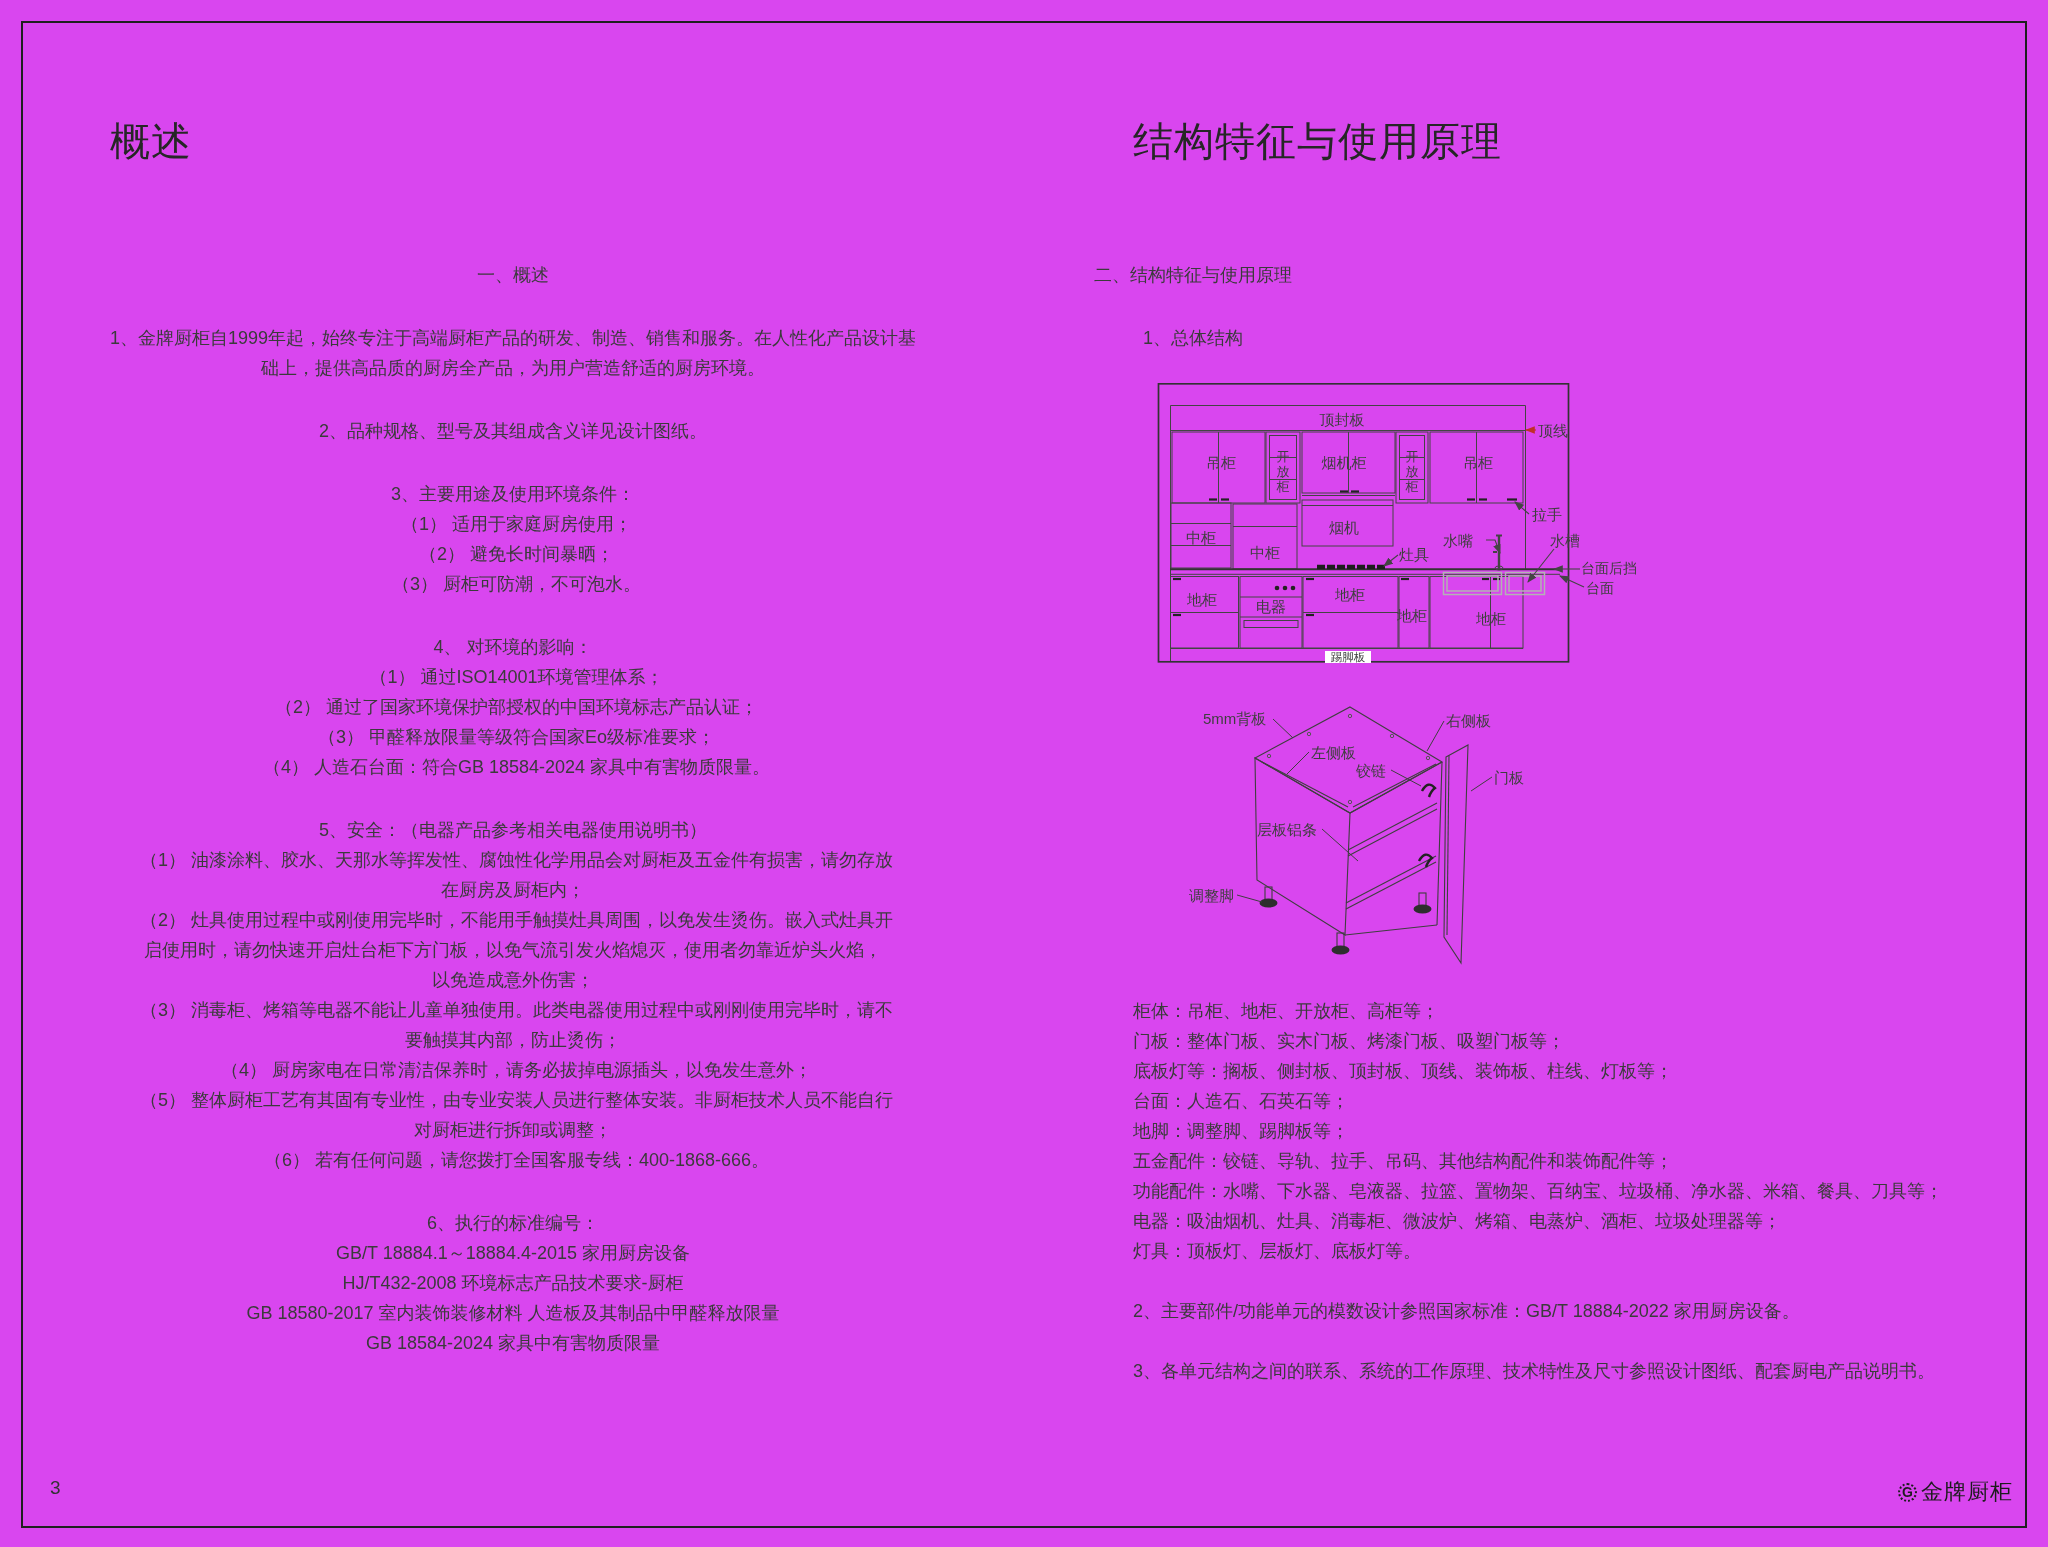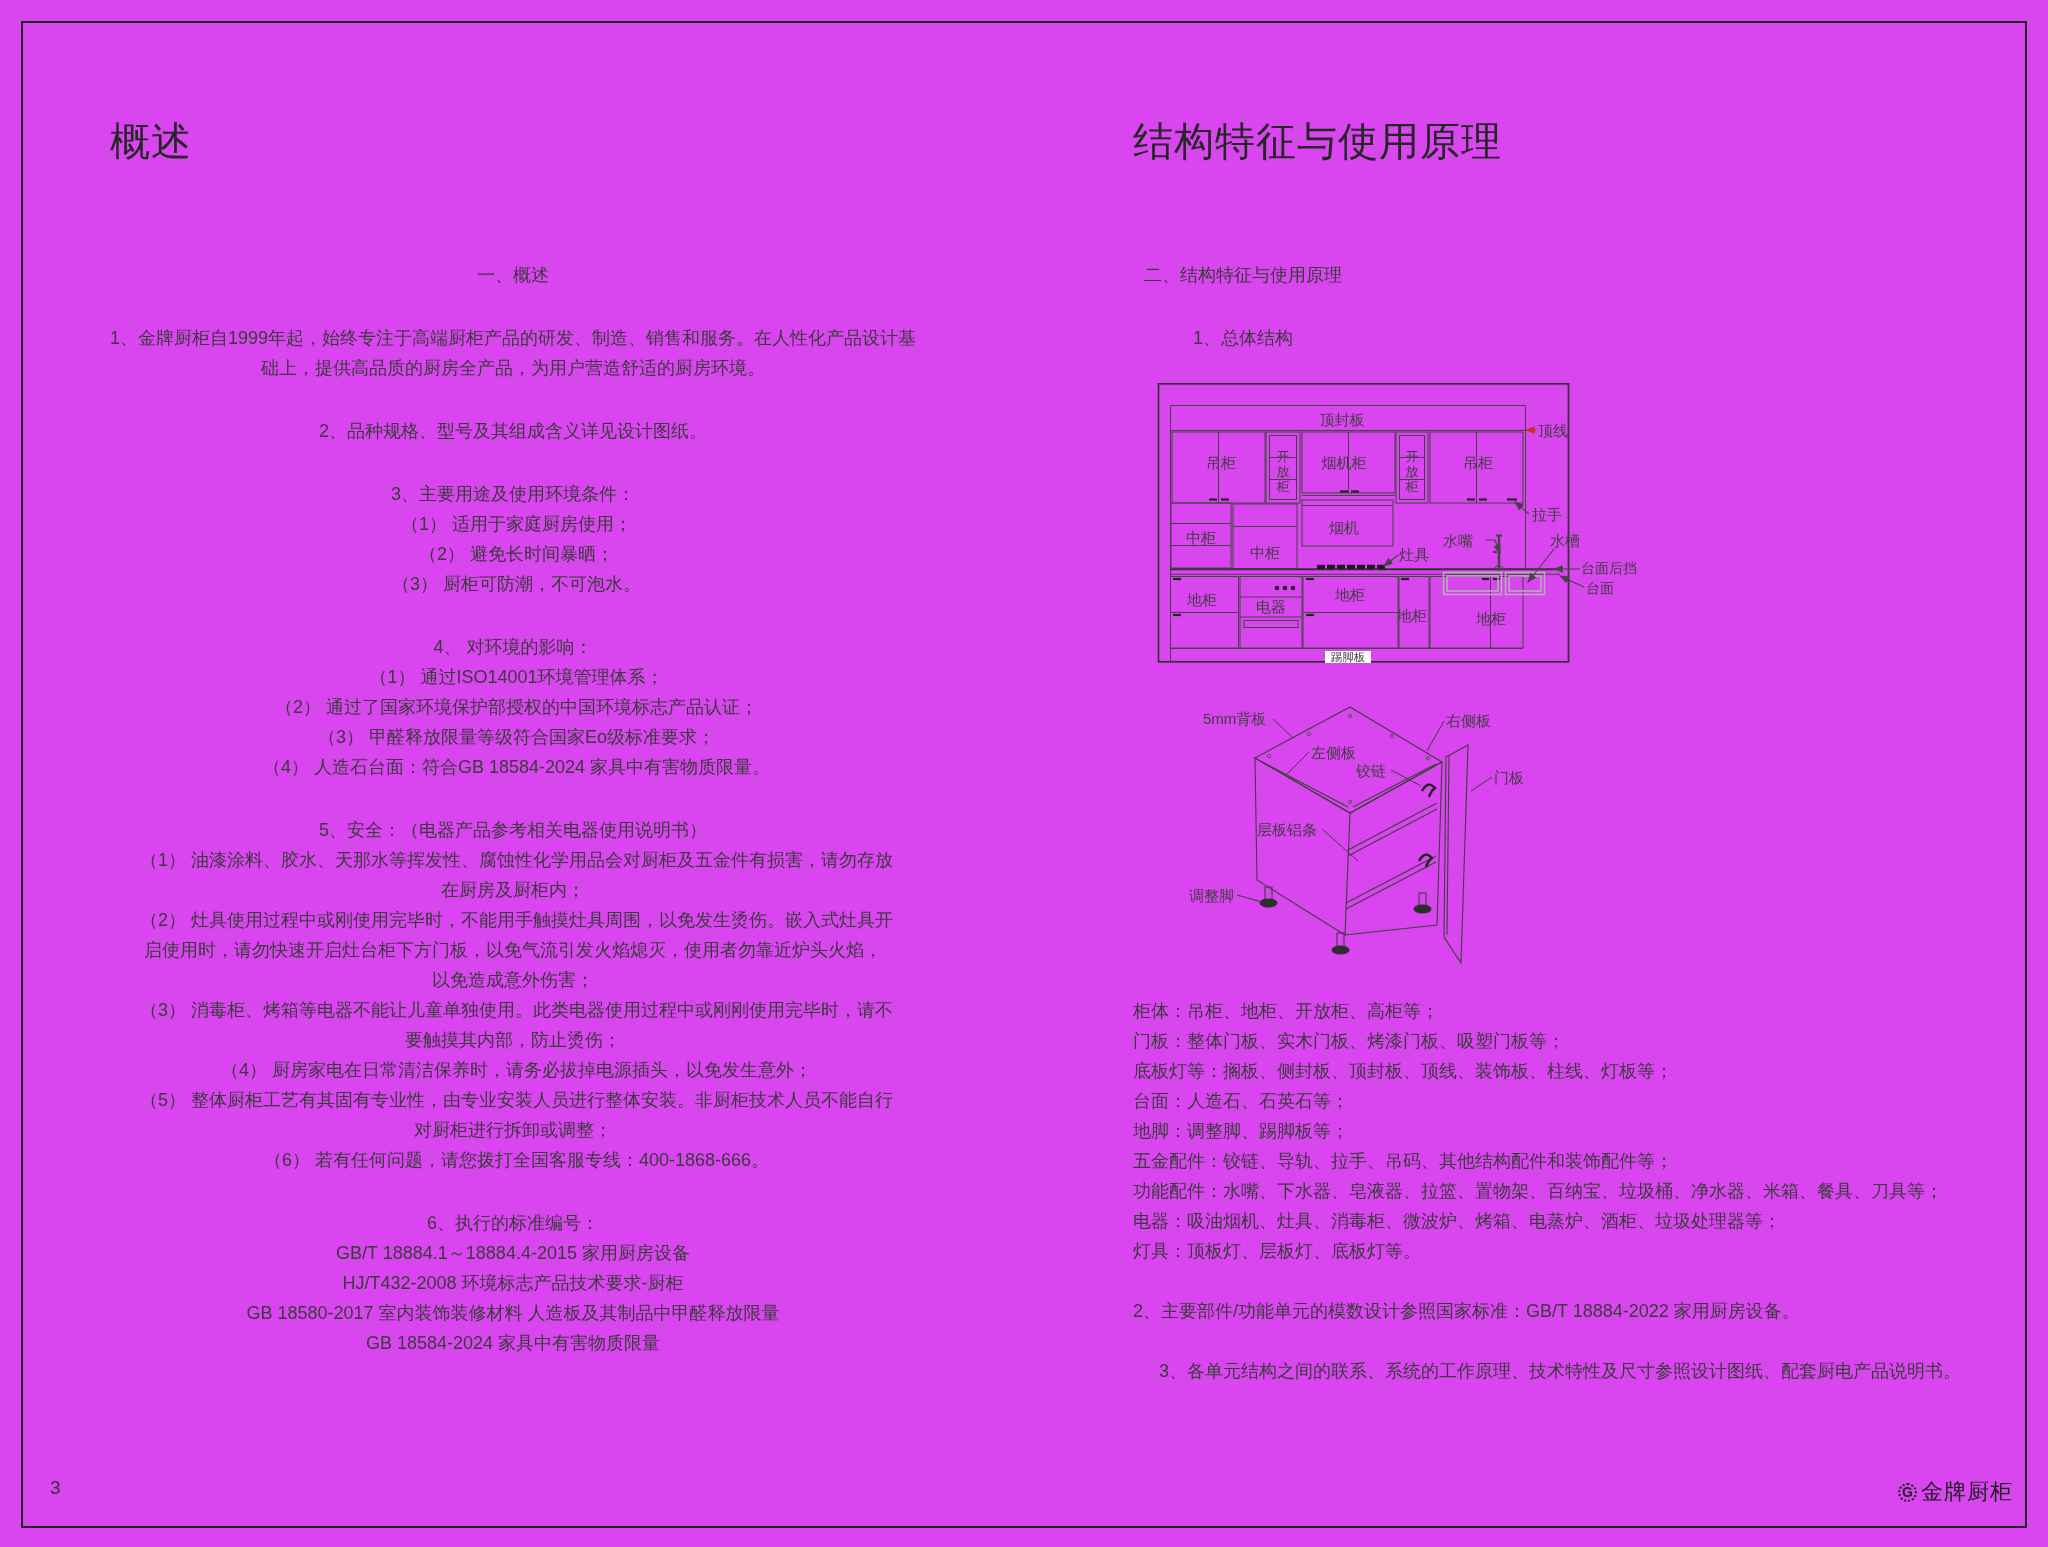--- a/index.html
+++ b/index.html
@@ -69,21 +69,21 @@
       <div class="ln">6、执行的标准编号：</div>
       <div class="ln">GB/T 18884.1～18884.4-2015 家用厨房设备</div>
       <div class="ln">HJ/T432-2008 环境标志产品技术要求-厨柜</div>
       <div class="ln">GB 18580-2017 室内装饰装修材料 人造板及其制品中甲醛释放限量</div>
       <div class="ln">GB 18584-2024 家具中有害物质限量</div>
     </div>
   </div>
 
   <div class="bigtitle" style="left:1133px;">结构特征与使用原理</div>
 
-  <div class="col" style="left:1144px;">
+  <div class="col" style="left:1094px;">
     <div class="blk">
       <div class="ln">二、结构特征与使用原理</div>
     </div>
     <div class="blk">
       <div class="ln">1、总体结构</div>
     </div>
   </div>
 
   <svg class="abs" style="left:1155px;top:383px;" width="500" height="282" viewBox="0 0 500 282">
     <defs>
@@ -290,20 +290,20 @@
     <div class="ln">门板：整体门板、实木门板、烤漆门板、吸塑门板等；</div>
     <div class="ln">底板灯等：搁板、侧封板、顶封板、顶线、装饰板、柱线、灯板等；</div>
     <div class="ln">台面：人造石、石英石等；</div>
     <div class="ln">地脚：调整脚、踢脚板等；</div>
     <div class="ln">五金配件：铰链、导轨、拉手、吊码、其他结构配件和装饰配件等；</div>
     <div class="ln">功能配件：水嘴、下水器、皂液器、拉篮、置物架、百纳宝、垃圾桶、净水器、米箱、餐具、刀具等；</div>
     <div class="ln">电器：吸油烟机、灶具、消毒柜、微波炉、烤箱、电蒸炉、酒柜、垃圾处理器等；</div>
     <div class="ln">灯具：顶板灯、层板灯、底板灯等。</div>
   </div>
   <div class="abs ln" style="left:1133px;top:1296px;">2、主要部件/功能单元的模数设计参照国家标准：GB/T 18884-2022 家用厨房设备。</div>
-  <div class="abs ln" style="left:1133px;top:1356px;margin-left:26px;">3、各单元结构之间的联系、系统的工作原理、技术特性及尺寸参照设计图纸、配套厨电产品说明书。</div>
+  <div class="abs ln" style="left:1133px;top:1356px;">3、各单元结构之间的联系、系统的工作原理、技术特性及尺寸参照设计图纸、配套厨电产品说明书。</div>
 
   <div id="pagenum">3</div>
   <div id="brand">
     <div class="gmark">G</div>
     <div class="btxt">金牌厨柜</div>
   </div>
 </div>
 
 </body></html>

